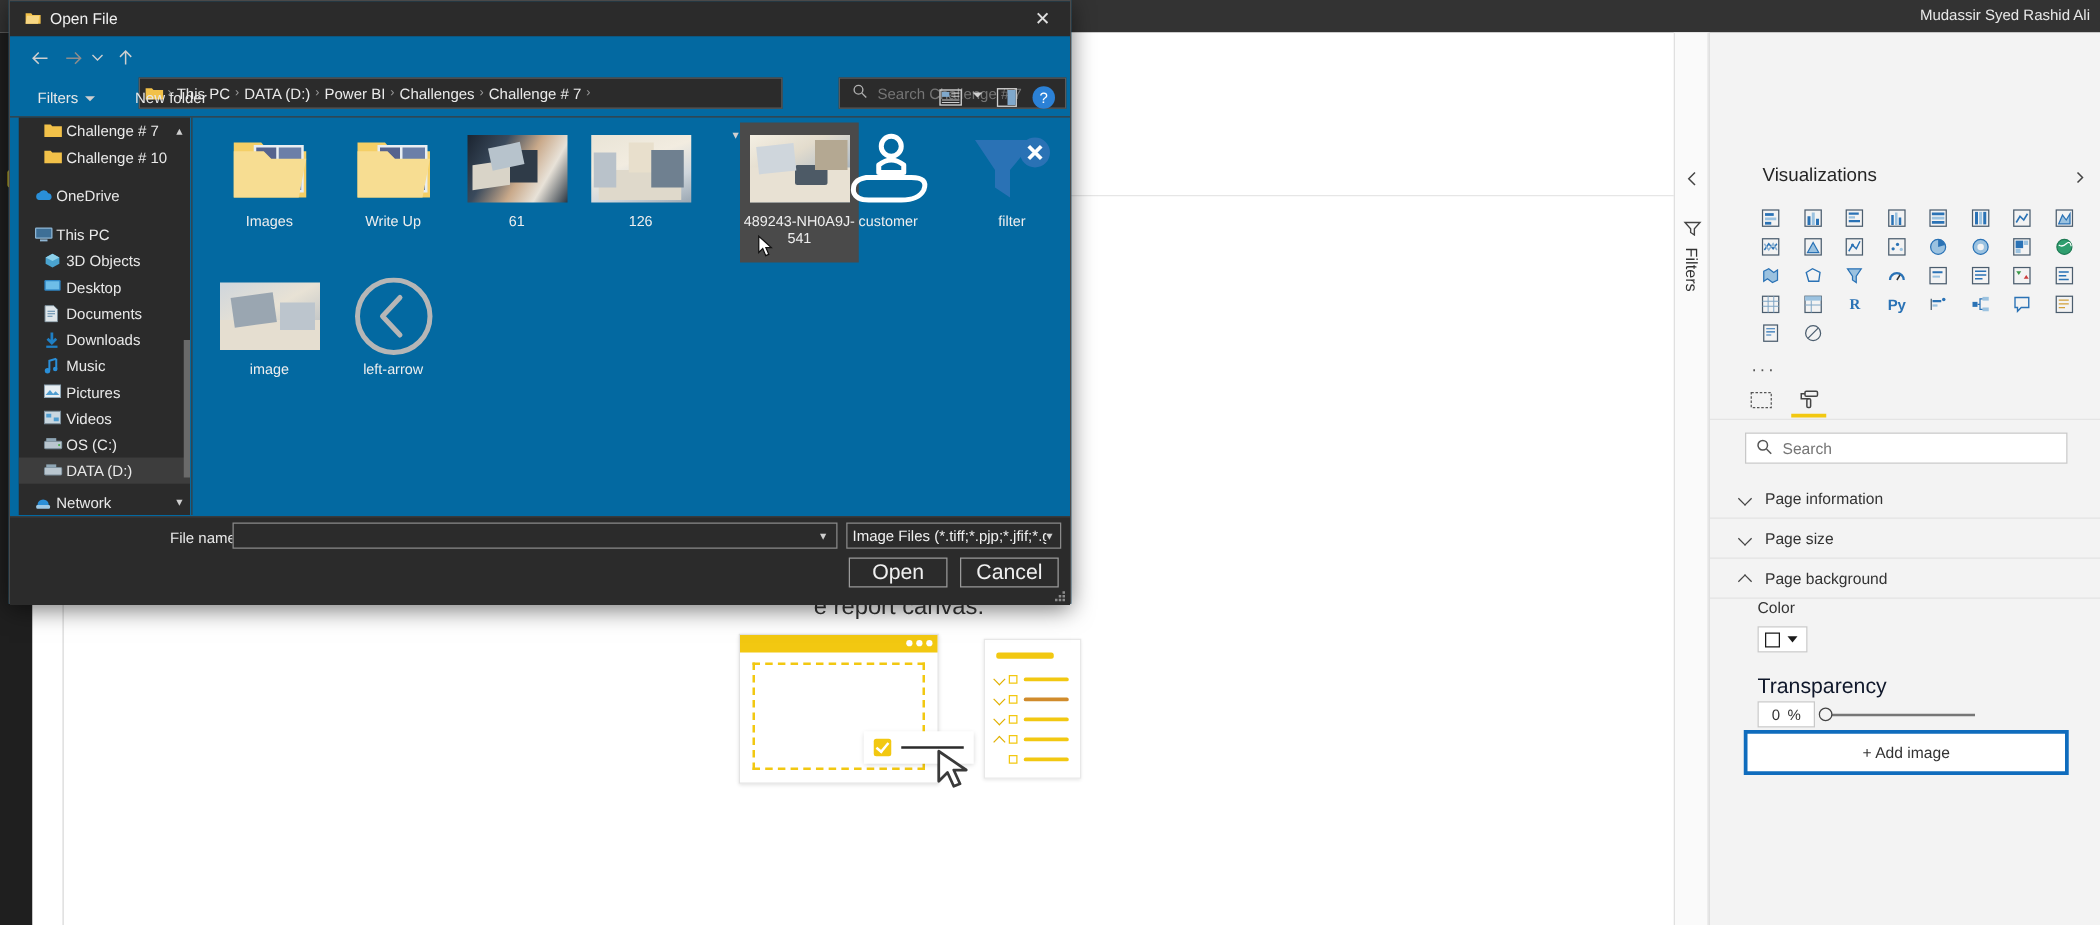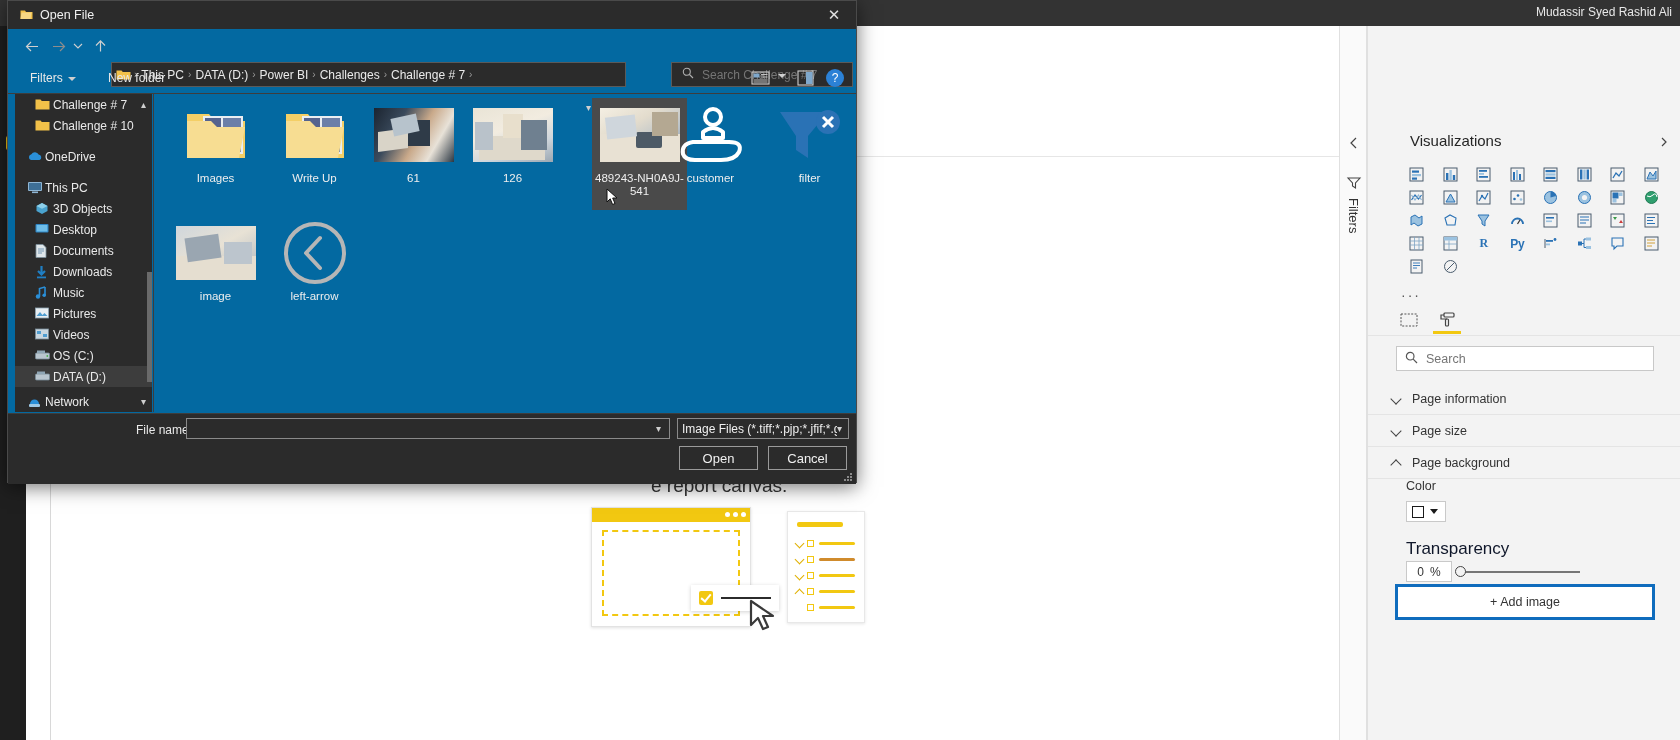--- a/index.html
+++ b/index.html
@@ -232,21 +232,21 @@
   #fn-input .car { margin-right:8px; color:#cfcfcf; font-size:10px; }
   #filter-select {
     position:absolute; left:669px; top:4px; width:172px; height:21px;
     background:#2b2b2b; border:1px solid #8a8a8a; display:flex; align-items:center;
     overflow:hidden; white-space:nowrap;
   }
   #filter-select .txt { font-size:12px; color:#f0f0f0; padding-left:4px; flex:1; overflow:hidden; }
   #filter-select .car { margin-right:6px; color:#cfcfcf; font-size:10px; }
   .dlg-btn {
     position:absolute; top:32px; width:79px; height:24px; background:#2b2b2b;
-    border:1px solid #9a9a9a; color:#f0f0f0; font-size:13px; cursor:pointer;
+    border:1px solid #9a9a9a; color:#f0f0f0; font-size:17px; cursor:pointer;
     display:flex; align-items:center; justify-content:center;
     font-family:"Liberation Sans", sans-serif;
   }
   #btn-open { left:671px; }
   #btn-cancel { left:760px; }
   #resize-grip { position:absolute; right:3px; bottom:2px; width:10px; height:10px; }
   #resize-grip i { position:absolute; width:2px; height:2px; background:#8a8a8a; display:block; }
 </style>
 </head>
 <body>

